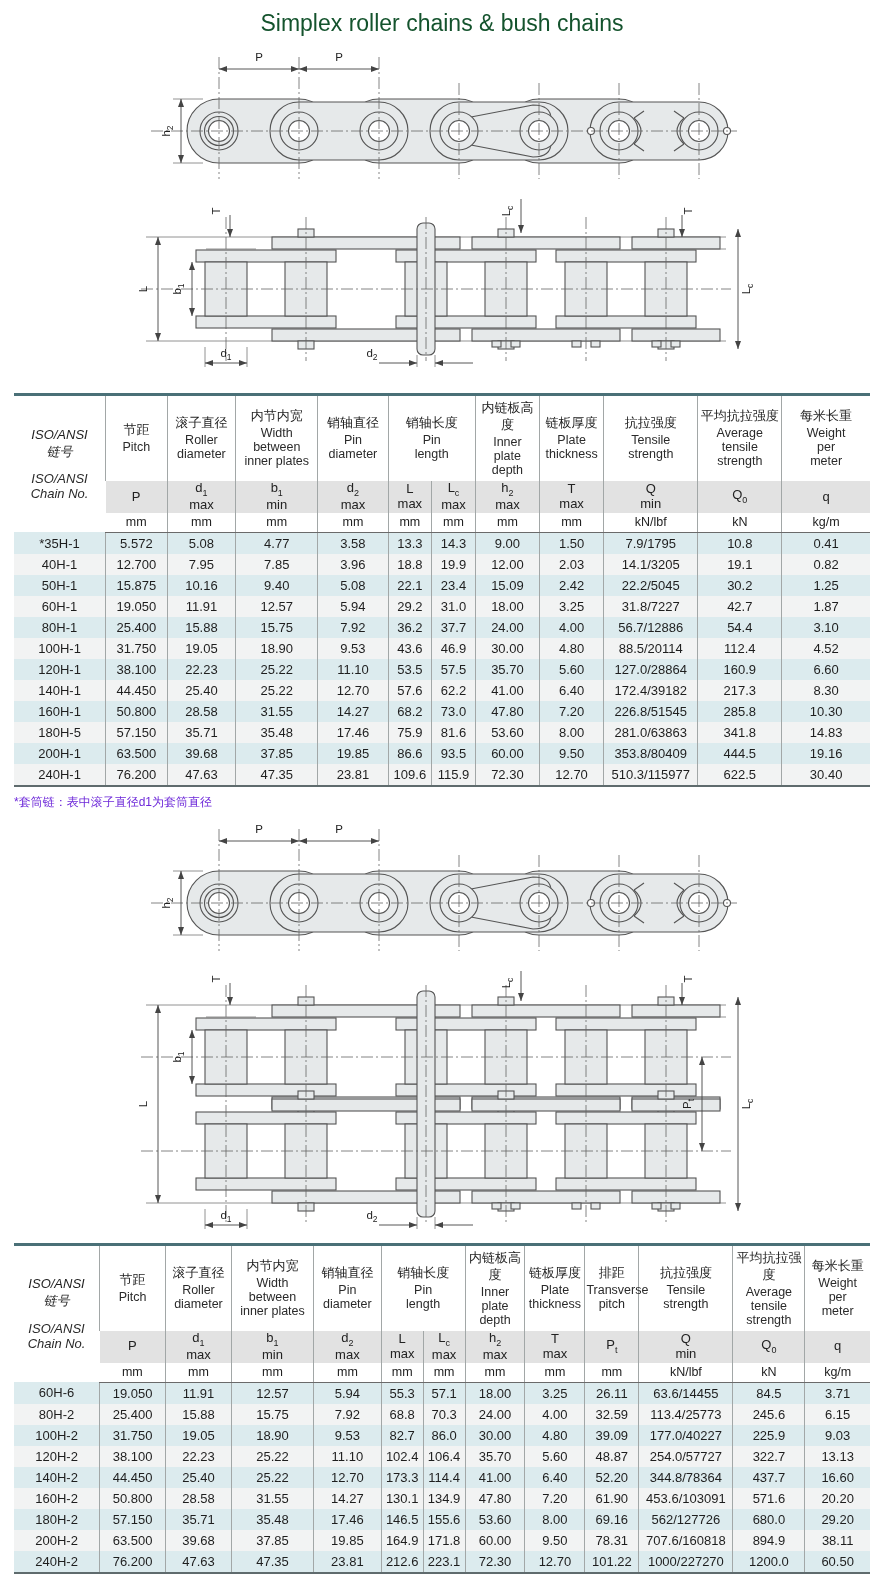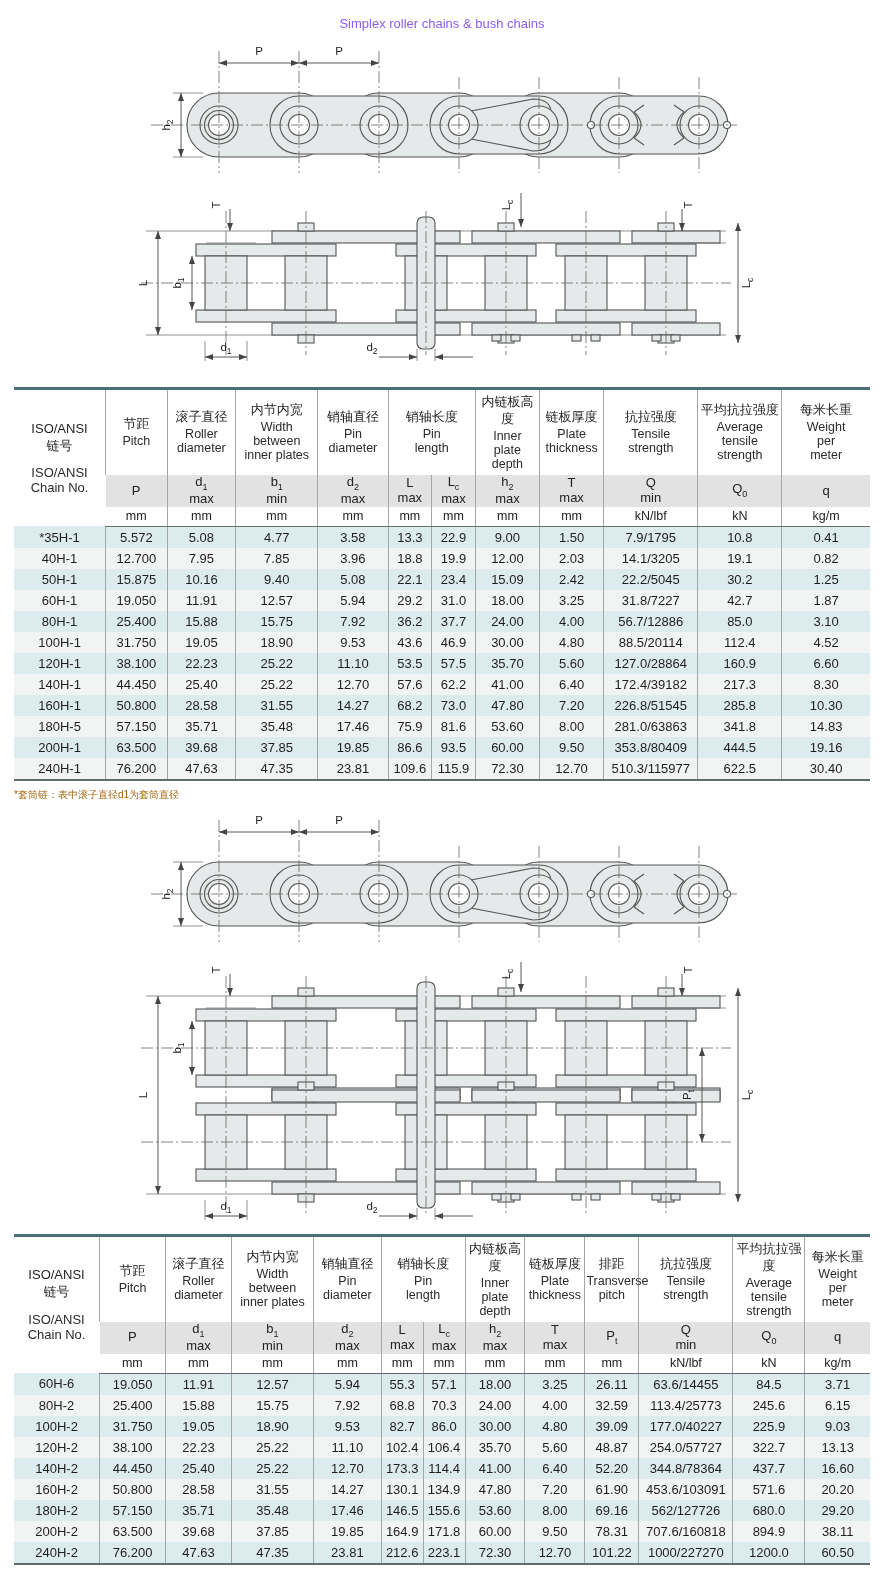--- a/index.html
+++ b/index.html
@@ -1,47 +1,47 @@
 <!DOCTYPE html>
 <html><head>
 <meta charset="utf-8">
 <style>
   html,body{margin:0;padding:0;background:#fff;}
   body{width:884px;font-family:"Liberation Sans",sans-serif;color:#222;}
   .page{padding:4px 14px 10px 14px;}
-  .title{text-align:center;font-size:13px;color:#8b5cf6;margin:12px 0 4px 0;}
+  .title{text-align:center;font-size:23px;color:#14532d;margin:6px 0 4px 0;}
   .fig{text-align:center;margin:0;}
   svg{display:inline-block;overflow:visible;}
   
   .ol{stroke:#555;stroke-width:1.1;fill:none;}
   .fill{fill:#e6e9ea;stroke:#555;stroke-width:1.1;}
   .hole{fill:#fff;stroke:#555;stroke-width:1.1;}
   .thin{stroke:#777;stroke-width:0.8;fill:none;}
   .cl{stroke:#666;stroke-width:0.8;fill:none;stroke-dasharray:12 3 2 3;}
   .dl{stroke:#444;stroke-width:0.9;fill:none;}
   .dim{font-size:11.5px;fill:#222;}
   
   table.spec{width:100%;border-collapse:collapse;table-layout:fixed;
     border-top:3px solid #4a7077;border-bottom:2px solid #5f6b6d;margin:4px 0 0 0;}
   .spec th,.spec td{border-left:1px solid #a2a7a7;text-align:center;font-weight:normal;padding:0 2px;}
   .spec tr > *:first-child{border-left:none;}
   .spec .namecell{vertical-align:middle;padding:4px 1px;}
   .cnl{font-size:13px;color:#1e1e1e;line-height:1.3;white-space:pre-line;}
   .enl{font-size:12.5px;color:#2a2a2a;line-height:1.12;white-space:pre-line;margin-top:1px;}
-  .corner{vertical-align:middle;background:#fff;}
+  .corner{vertical-align:middle;background:#fff;font-style:italic;}
   .corner .enl{margin-top:12px;font-size:13px;}
   .corner .cnl{font-size:13px;}
   .symrow th{background:#e2e2e2;height:32px;font-size:13px;line-height:1.1;vertical-align:middle;}
   .symrow .sb{font-size:9px;vertical-align:sub;}
   .unitrow th{height:19px;font-size:12.5px;border-bottom:1.5px solid #6a6a6a;vertical-align:middle;}
   .spec tbody td{height:21px;font-size:13px;color:#1e1e1e;}
   .spec tbody tr:nth-child(odd){background:#dcebee;}
   .spec tbody tr:nth-child(even){background:#f2f3f3;}
   .notes{margin:6px 0 2px 0;}
-  .notes div{font-size:10px;line-height:1.5;color:#a16207;}
+  .notes div{font-size:12px;line-height:1.5;color:#6d28d9;}
 </style>
 </head>
 <body>
 
 <div class="page">
 
   <div class="title">Simplex roller chains &amp; bush chains</div>
 
   <div class="fig">
     <svg id="sv-simplex-side" viewBox="0 0 610 152" width="610" height="152">
@@ -310,21 +310,21 @@
           </tr>
         </thead>
         <tbody>
           <tr>
             <td>*35H-1</td>
             <td>5.572</td>
             <td>5.08</td>
             <td>4.77</td>
             <td>3.58</td>
             <td>13.3</td>
-            <td>22.9</td>
+            <td>14.3</td>
             <td>9.00</td>
             <td>1.50</td>
             <td>7.9/1795</td>
             <td>10.8</td>
             <td>0.41</td>
           </tr>
           <tr>
             <td>40H-1</td>
             <td>12.700</td>
             <td>7.95</td>
@@ -370,21 +370,21 @@
             <td>80H-1</td>
             <td>25.400</td>
             <td>15.88</td>
             <td>15.75</td>
             <td>7.92</td>
             <td>36.2</td>
             <td>37.7</td>
             <td>24.00</td>
             <td>4.00</td>
             <td>56.7/12886</td>
-            <td>85.0</td>
+            <td>54.4</td>
             <td>3.10</td>
           </tr>
           <tr>
             <td>100H-1</td>
             <td>31.750</td>
             <td>19.05</td>
             <td>18.90</td>
             <td>9.53</td>
             <td>43.6</td>
             <td>46.9</td>

